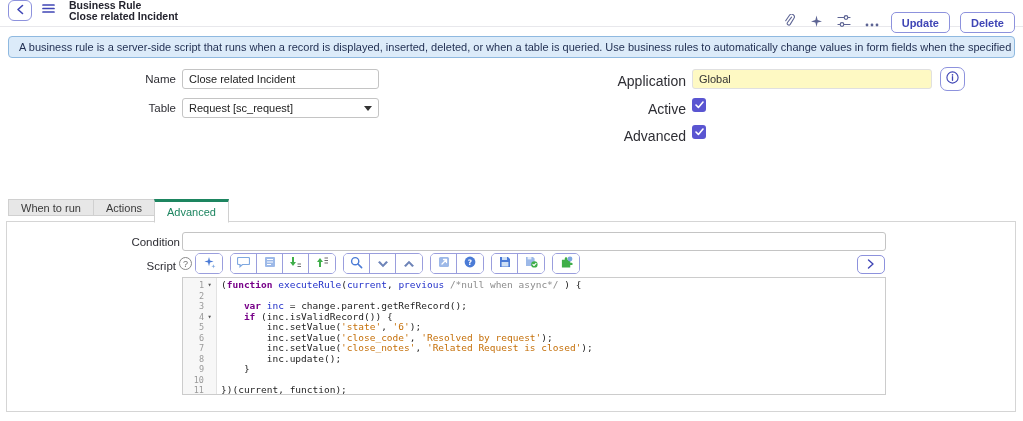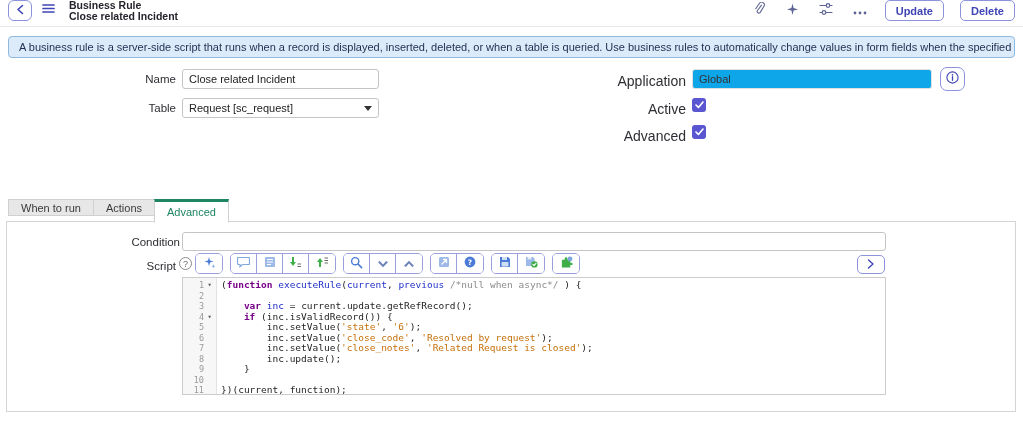--- a/index.html
+++ b/index.html
@@ -15,21 +15,21 @@
     border-bottom:1px solid #e8e8ec; background:#fff;
   }
   .icon-btn { background:none; border:none; cursor:pointer; display:flex; align-items:center; justify-content:center; padding:2px; }
   .back-btn {
     width:24px; height:21px; border:1px solid #8d92dd; border-radius:6px;
     background:#fff; display:flex; align-items:center; justify-content:center; cursor:pointer;
   }
   .hdr-title { line-height:11px; margin-left:4px; }
   .hdr-title div { font-weight:bold; font-size:10.5px; color:#24242e; }
   .hdr-spacer { flex:1; }
-  .hdr-actions { display:flex; align-items:center; gap:16px; }
+  .hdr-actions { display:flex; align-items:center; gap:10px;margin-top:12px; }
   .hdr-btn {
     height:21px; padding:0 10px; background:#fff; border:1px solid #8d92dd;
     border-radius:5px; color:#3f45b5; font-weight:bold; font-size:11px; cursor:pointer;
     font-family:"Liberation Sans", sans-serif;
   }
   
   .banner {
     position:absolute; left:8px; top:36px; width:1007px; height:22px;
     background:#dcebf9; border:1px solid #8fb9e0; border-radius:4px;
     display:flex; align-items:center; padding:0 10px; color:#1f2d50; font-size:11px;
@@ -41,21 +41,21 @@
   .tinput {
     position:absolute; height:20px; border:1px solid #c4c4c4; border-radius:3px;
     font-size:11px; padding:0 6px; color:#222; font-family:"Liberation Sans", sans-serif; background:#fff;
   }
   .selectbox {
     position:absolute; height:20px; border:1px solid #c4c4c4; border-radius:3px; background:#fff;
     display:flex; align-items:center; padding:0 6px; cursor:pointer; color:#222;
   }
   .selectbox .caret { margin-left:auto; width:0; height:0; border-left:4px solid transparent; border-right:4px solid transparent; border-top:5px solid #333; }
   .rofield {
-    position:absolute; height:20px; background:#0ea5e9; border:1px solid #e0e0e0; border-radius:3px;
+    position:absolute; height:20px; background:#fef9c3; border:1px solid #e0e0e0; border-radius:3px;
     display:flex; align-items:center; padding:0 6px; color:#333;
   }
   .info-btn {
     position:absolute; width:25px; height:24px; border:1px solid #8d92dd; border-radius:7px;
     background:#fff; display:flex; align-items:center; justify-content:center; cursor:pointer;
   }
   .checkbox {
     position:absolute; width:14px; height:14px; border-radius:3px; background:#5a55d1;
     display:flex; align-items:center; justify-content:center; cursor:pointer;
   }
@@ -388,21 +388,21 @@
         <span class="gfold"></span>
       </div>
       <div class="gline">
         <span class="gnum">11</span>
         <span class="gfold"></span>
       </div>
     </div>
   <div class="code" id="codearea">
       <div class="cline"><span class="tk-p">(</span><span class="tk-k">function</span><span class="tk-p"> </span><span class="tk-d">executeRule</span><span class="tk-p">(</span><span class="tk-d">current</span><span class="tk-p">, </span><span class="tk-d">previous</span><span class="tk-p"> </span><span class="tk-c">/*null when async*/</span><span class="tk-p"> ) {</span></div>
       <div class="cline"></div>
-      <div class="cline"><span class="tk-p">    </span><span class="tk-k">var</span><span class="tk-p"> </span><span class="tk-d">inc</span><span class="tk-p"> = current.update.getRefRecord();</span></div>
+      <div class="cline"><span class="tk-p">    </span><span class="tk-k">var</span><span class="tk-p"> </span><span class="tk-d">inc</span><span class="tk-p"> = change.parent.getRefRecord();</span></div>
       <div class="cline"><span class="tk-p">    </span><span class="tk-k">if</span><span class="tk-p"> (inc.isValidRecord()) {</span></div>
       <div class="cline"><span class="tk-p">        inc.setValue(</span><span class="tk-s">'state'</span><span class="tk-p">, </span><span class="tk-s">'6'</span><span class="tk-p">);</span></div>
       <div class="cline"><span class="tk-p">        inc.setValue(</span><span class="tk-s">'close_code'</span><span class="tk-p">, </span><span class="tk-s">'Resolved by request'</span><span class="tk-p">);</span></div>
       <div class="cline"><span class="tk-p">        inc.setValue(</span><span class="tk-s">'close_notes'</span><span class="tk-p">, </span><span class="tk-s">'Related Request is closed'</span><span class="tk-p">);</span></div>
       <div class="cline"><span class="tk-p">        inc.update();</span></div>
       <div class="cline"><span class="tk-p">    }</span></div>
       <div class="cline"></div>
       <div class="cline"><span class="tk-p">})(current, function);</span></div>
     </div>
 </div>

